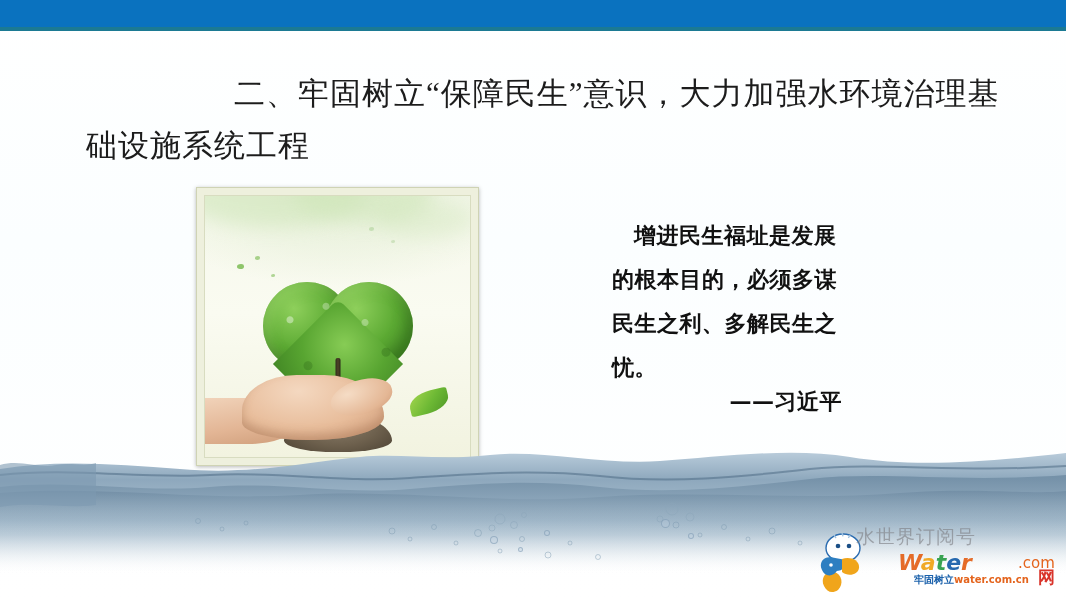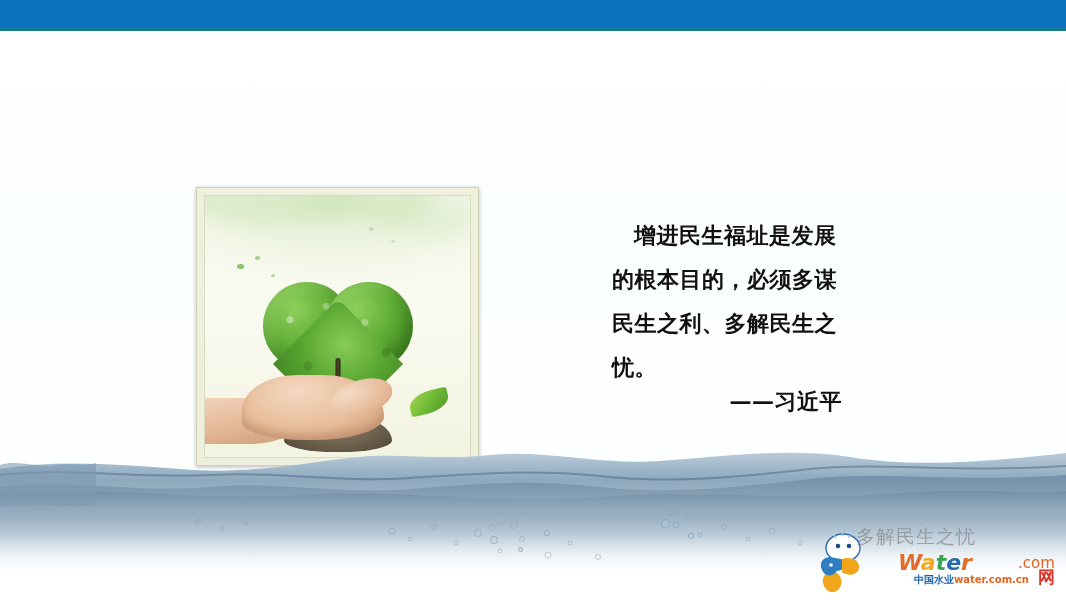--- a/index.html
+++ b/index.html
@@ -265,20 +265,21 @@
   }
 </style>
 </head>
 <body>
 
 <div id="slide">
 
   <div id="topbar"></div>
   <div id="topbar-shade"></div>
 
+  <div id="title-wrap">二、牢固树立“保障民生”意识，大力加强水环境治理基础设施系统工程</div>
 
   <div id="picture-frame">
     <div id="picture-frame-inner">
 
       <div class="haze" style="left:-10%;top:-14%;width:70%;height:26%;"></div>
       <div class="haze" style="left:34%;top:-10%;width:52%;height:20%;"></div>
       <div class="haze" style="left:64%;top:2%;width:38%;height:14%;opacity:.35;"></div>
 
       <div class="speck" style="left:12%;top:26%;width:7px;height:5px;"></div>
       <div class="speck" style="left:19%;top:23%;width:5px;height:4px;opacity:.6;"></div>
@@ -391,34 +392,34 @@
   <div id="watermarks">
 
     <svg id="wechat-logo" viewBox="0 0 50 50">
       <ellipse cx="21" cy="22" rx="17" ry="14" fill="#ffffff" stroke="#2b6cb0" stroke-width="1.4"></ellipse>
       <path d="M8,31 C3,36 4,44 12,45 C20,46 26,40 24,34 Z" fill="#2e7fc1"></path>
       <path d="M20,33 C28,30 38,34 37,42 C36,49 26,51 20,46 Z" fill="#f0a51b"></path>
       <circle cx="16" cy="20" r="2.3" fill="#1b4f86"></circle>
       <circle cx="27" cy="20" r="2.3" fill="#1b4f86"></circle>
       <path d="M12,9 l2,3 M20,7 l1,3.4 M28,9 l-1.6,3" stroke="#9fc2e0" stroke-width="1.4" fill="none"></path>
     </svg>
-    <div id="wechat-sub">多解民生之忧</div>
+    <div id="wechat-sub">水世界订阅号</div>
 
     <svg id="peacock" viewBox="0 0 40 48">
       <path d="M6,40 C2,32 8,24 16,26 C24,28 26,38 20,44 C14,48 9,46 6,40 Z" fill="#f0a51b"></path>
       <path d="M4,24 C0,16 7,9 15,12 C22,15 22,24 16,28 C11,31 6,29 4,24 Z" fill="#2e7fc1"></path>
       <circle cx="13" cy="19" r="1.8" fill="#ffffff"></circle>
     </svg>
 
     <div id="bdg-logo">
       <div id="bdg-water">
         <span>W</span><span>a</span><span>t</span><span>e</span><span>r</span>
       </div>
       <div id="bdg-com">.com</div>
       <div id="bdg-en">BEIJING DRAINAGE GROUP CO.,LTD</div>
       <div id="cn-water-en">
-        <span class="c1">中国水业</span><span class="c2">water.com.cn</span>
+        <span class="c1">牢固树立</span><span class="c2">water.com.cn</span>
       </div>
       <div id="cn-water-cn">网</div>
     </div>
   </div>
 
 </div>
 
 </body></html>

